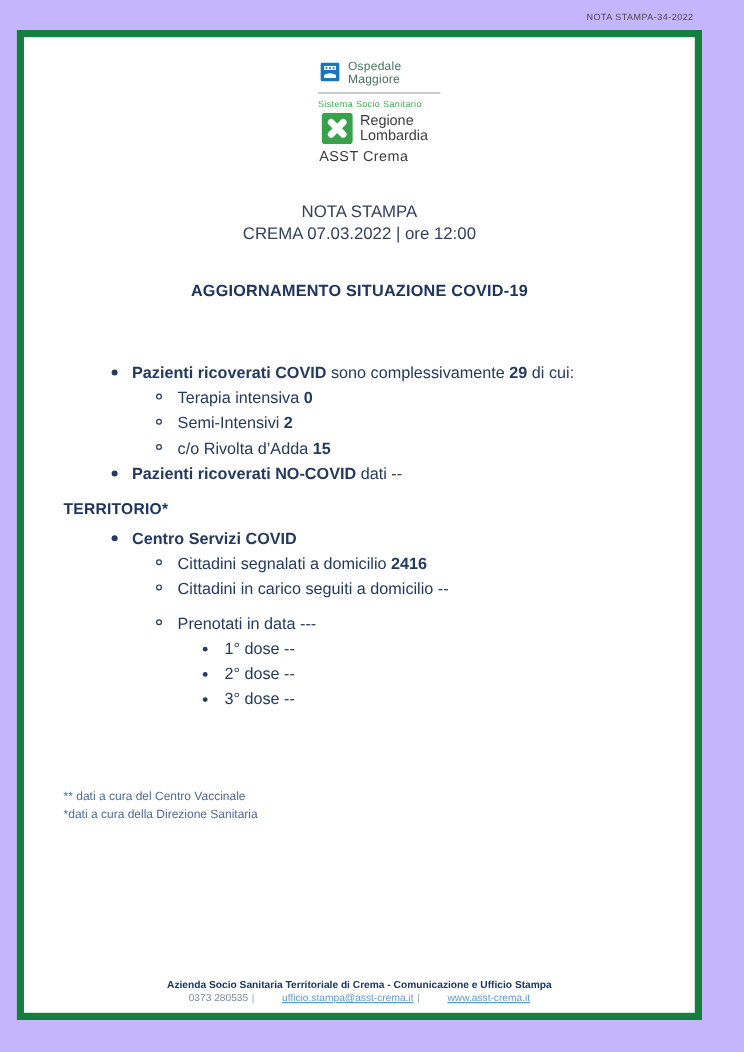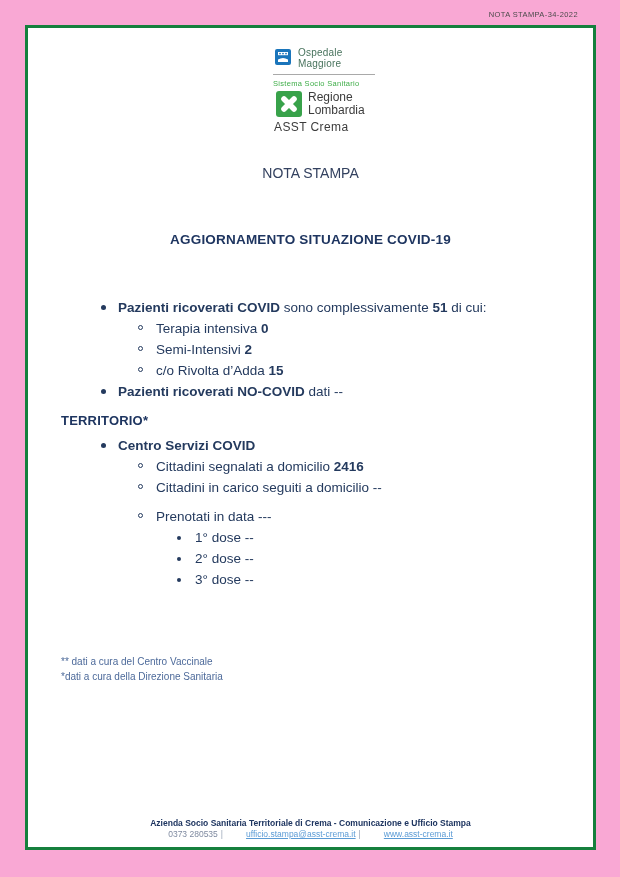--- a/index.html
+++ b/index.html
@@ -1,28 +1,28 @@
 <!DOCTYPE html>
 <html><head>
 <meta charset="utf-8">
 <style>
   * { margin:0; padding:0; box-sizing:border-box; }
   html,body { background:#ffffff; }
   body { font-family:"Liberation Sans", sans-serif; }
   .page {
-    position:relative; width:620px; height:877px; background:#f9a8d4;
+    position:relative; width:620px; height:877px; background:#c4b5fd;
     overflow:hidden; margin:0 auto;
   }
   .doc-ref {
     position:absolute; top:10px; right:42px;
     font-size:7.5px; letter-spacing:.4px; color:#4a4a4a;
   }
   .page-border {
-    position:absolute; left:25px; top:25px; width:571px; height:825px;
-    border:3px solid #15803d; background:#fff;
+    position:absolute; left:14px; top:25px; width:571px; height:825px;
+    border:6px solid #15803d; background:#fff;
   }
   
   .logo-block { position:absolute; left:244px; top:20px; width:150px; }
   .logo-row { display:flex; align-items:flex-start; }
   .osp-icon { width:16px; height:16px; margin:1px 7px 0 3px; flex:0 0 auto; }
   .osp-name { font-size:10px; line-height:10.5px; color:#48735d; letter-spacing:.2px; }
   .logo-divider { width:102px; height:1px; background:#a9a9a9; margin:5px 0 4px 1px; }
   .sistema { font-size:7.5px; color:#3fae49; letter-spacing:.3px; margin-left:1px; }
   .rl-row { display:flex; align-items:flex-start; margin-top:3px; }
   .rl-icon { width:26px; height:26px; margin:0 6px 0 4px; flex:0 0 auto; }
@@ -91,29 +91,30 @@
         <div class="rl-name">
           <div>Regione</div>
           <div>Lombardia</div>
         </div>
       </div>
       <div class="asst">ASST Crema</div>
     </div>
 
     <div class="title-block">
       <div>NOTA STAMPA</div>
+      <div>CREMA 07.03.2022 | ore 12:00</div>
     </div>
 
     <div class="main-heading">AGGIORNAMENTO SITUAZIONE COVID-19</div>
 
     <div class="content">
       <div id="sections-root">
           <div class="section">
             <div class="section-items">
-              <div class="item level1"><span class="marker"></span><span><span class="b">Pazienti ricoverati COVID</span><span> sono complessivamente </span><span class="b">51</span><span> di cui:</span></span></div>
+              <div class="item level1"><span class="marker"></span><span><span class="b">Pazienti ricoverati COVID</span><span> sono complessivamente </span><span class="b">29</span><span> di cui:</span></span></div>
               <div class="item level2"><span class="marker"></span><span><span>Terapia intensiva </span><span class="b">0</span></span></div>
               <div class="item level2"><span class="marker"></span><span><span>Semi-Intensivi </span><span class="b">2</span></span></div>
               <div class="item level2"><span class="marker"></span><span><span>c/o Rivolta d’Adda </span><span class="b">15</span></span></div>
               <div class="item level1"><span class="marker"></span><span><span class="b">Pazienti ricoverati NO-COVID</span><span> dati --</span></span></div>
             </div>
           </div>
           <div class="section">
             <div class="section-heading">TERRITORIO*</div>
             <div class="section-items">
               <div class="item level1"><span class="marker"></span><span><span class="b">Centro Servizi COVID</span></span></div>

